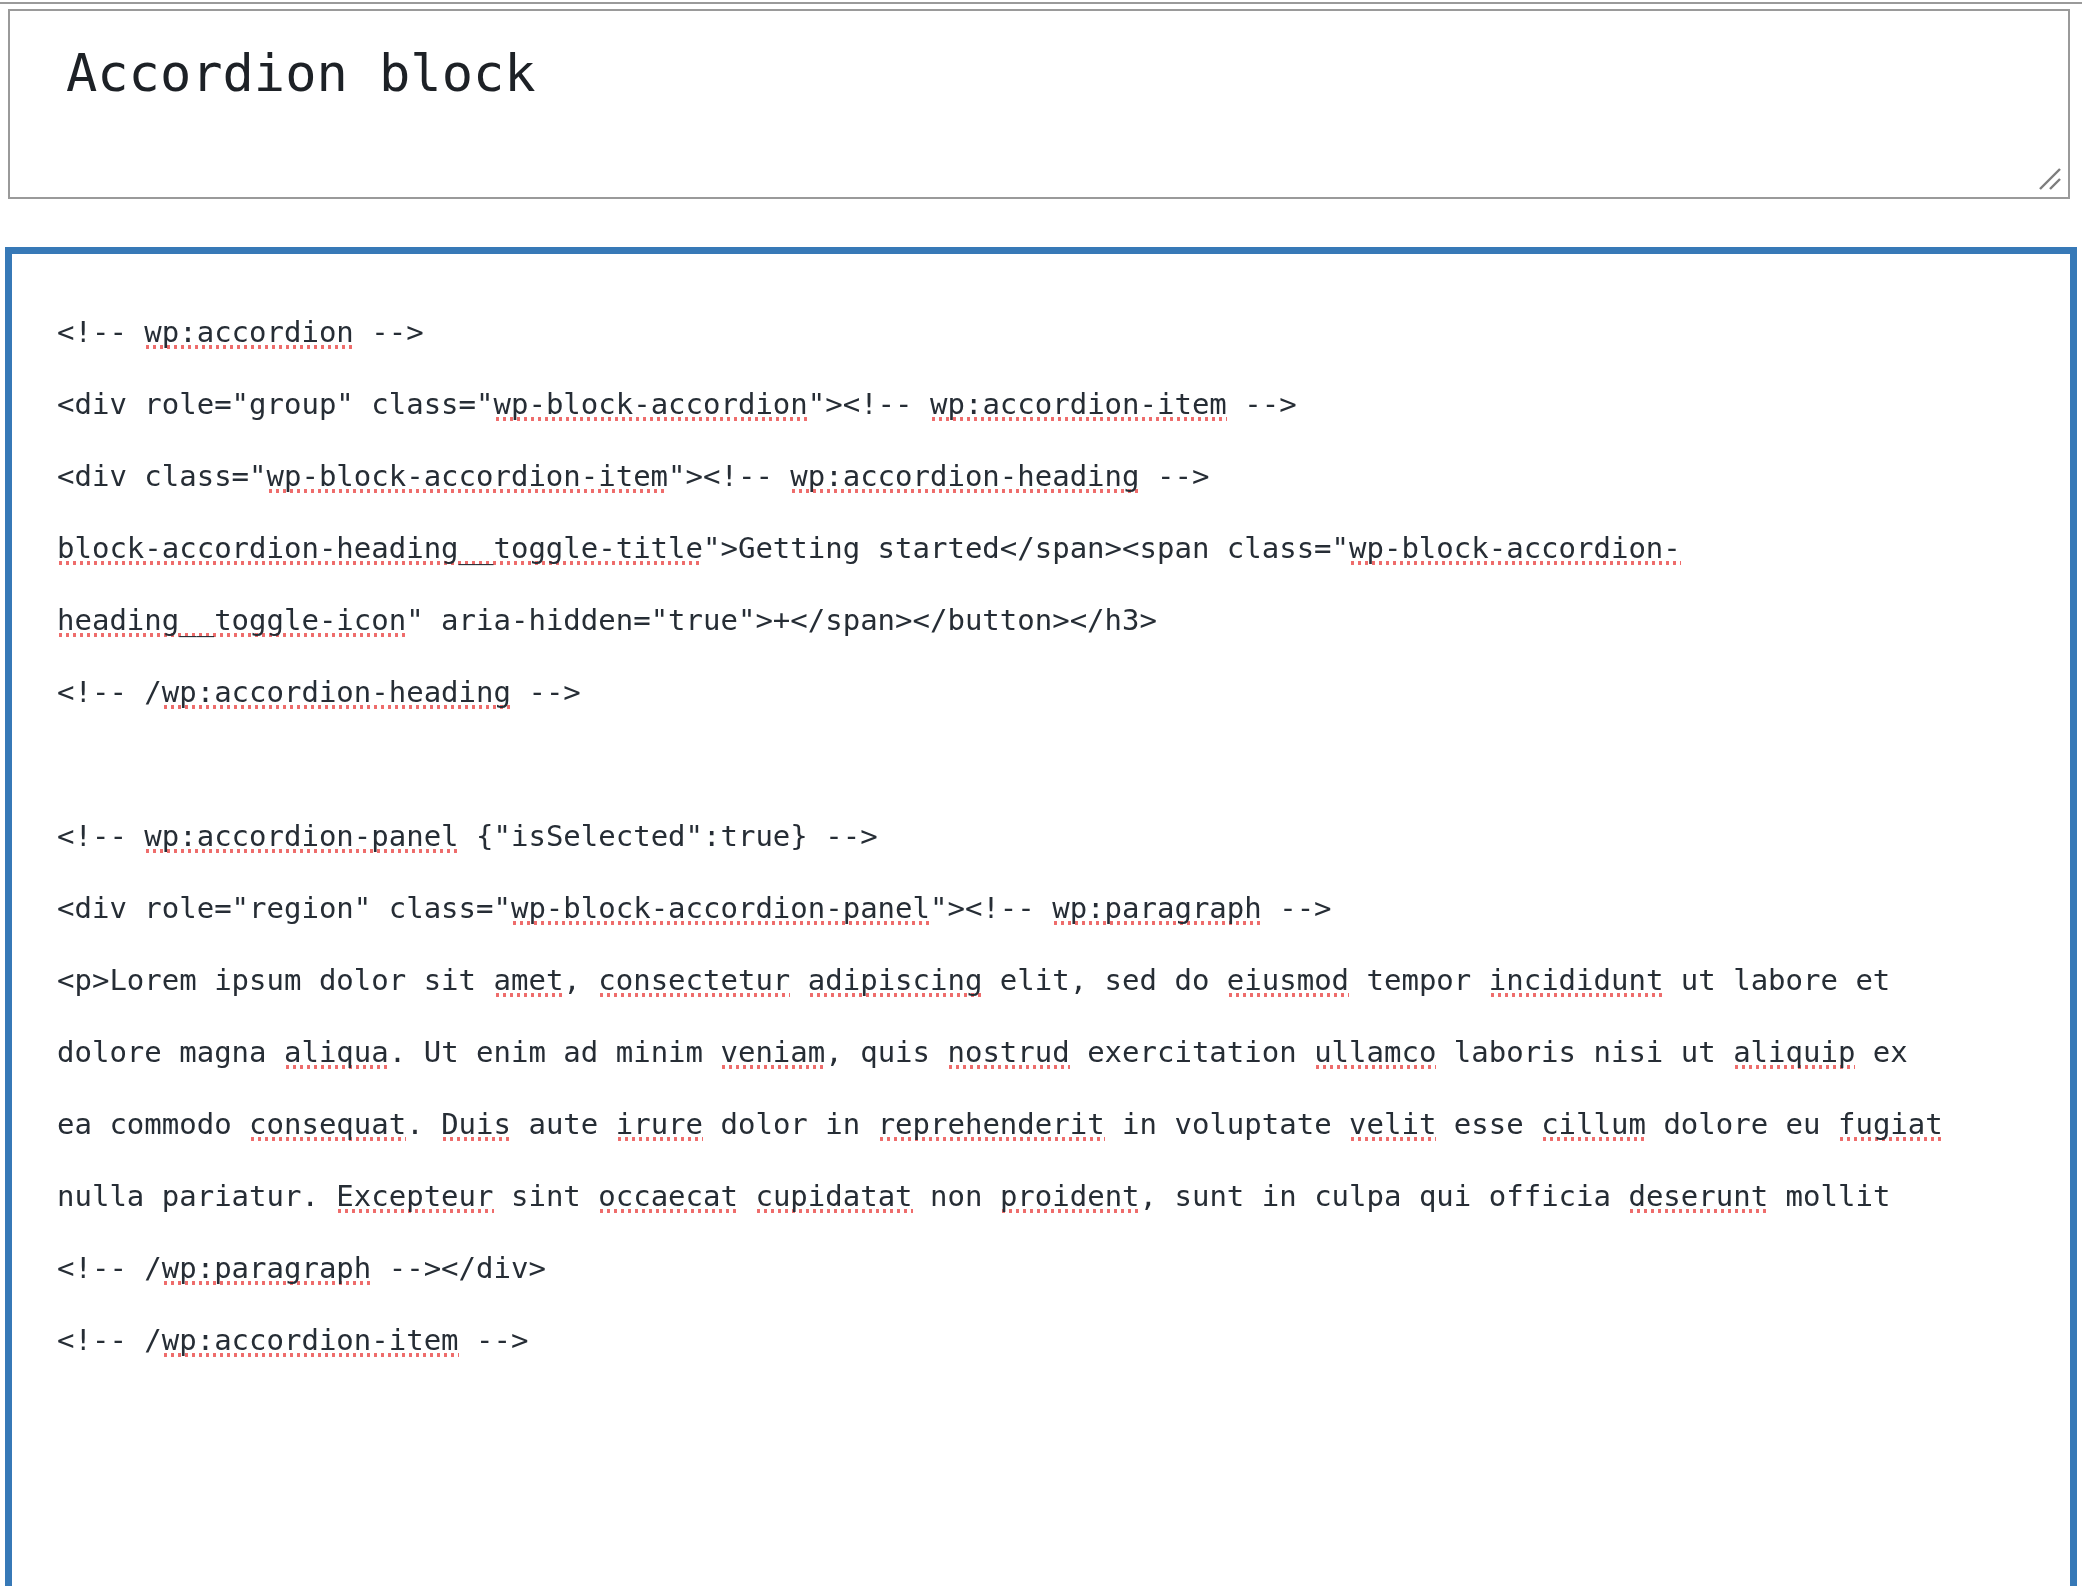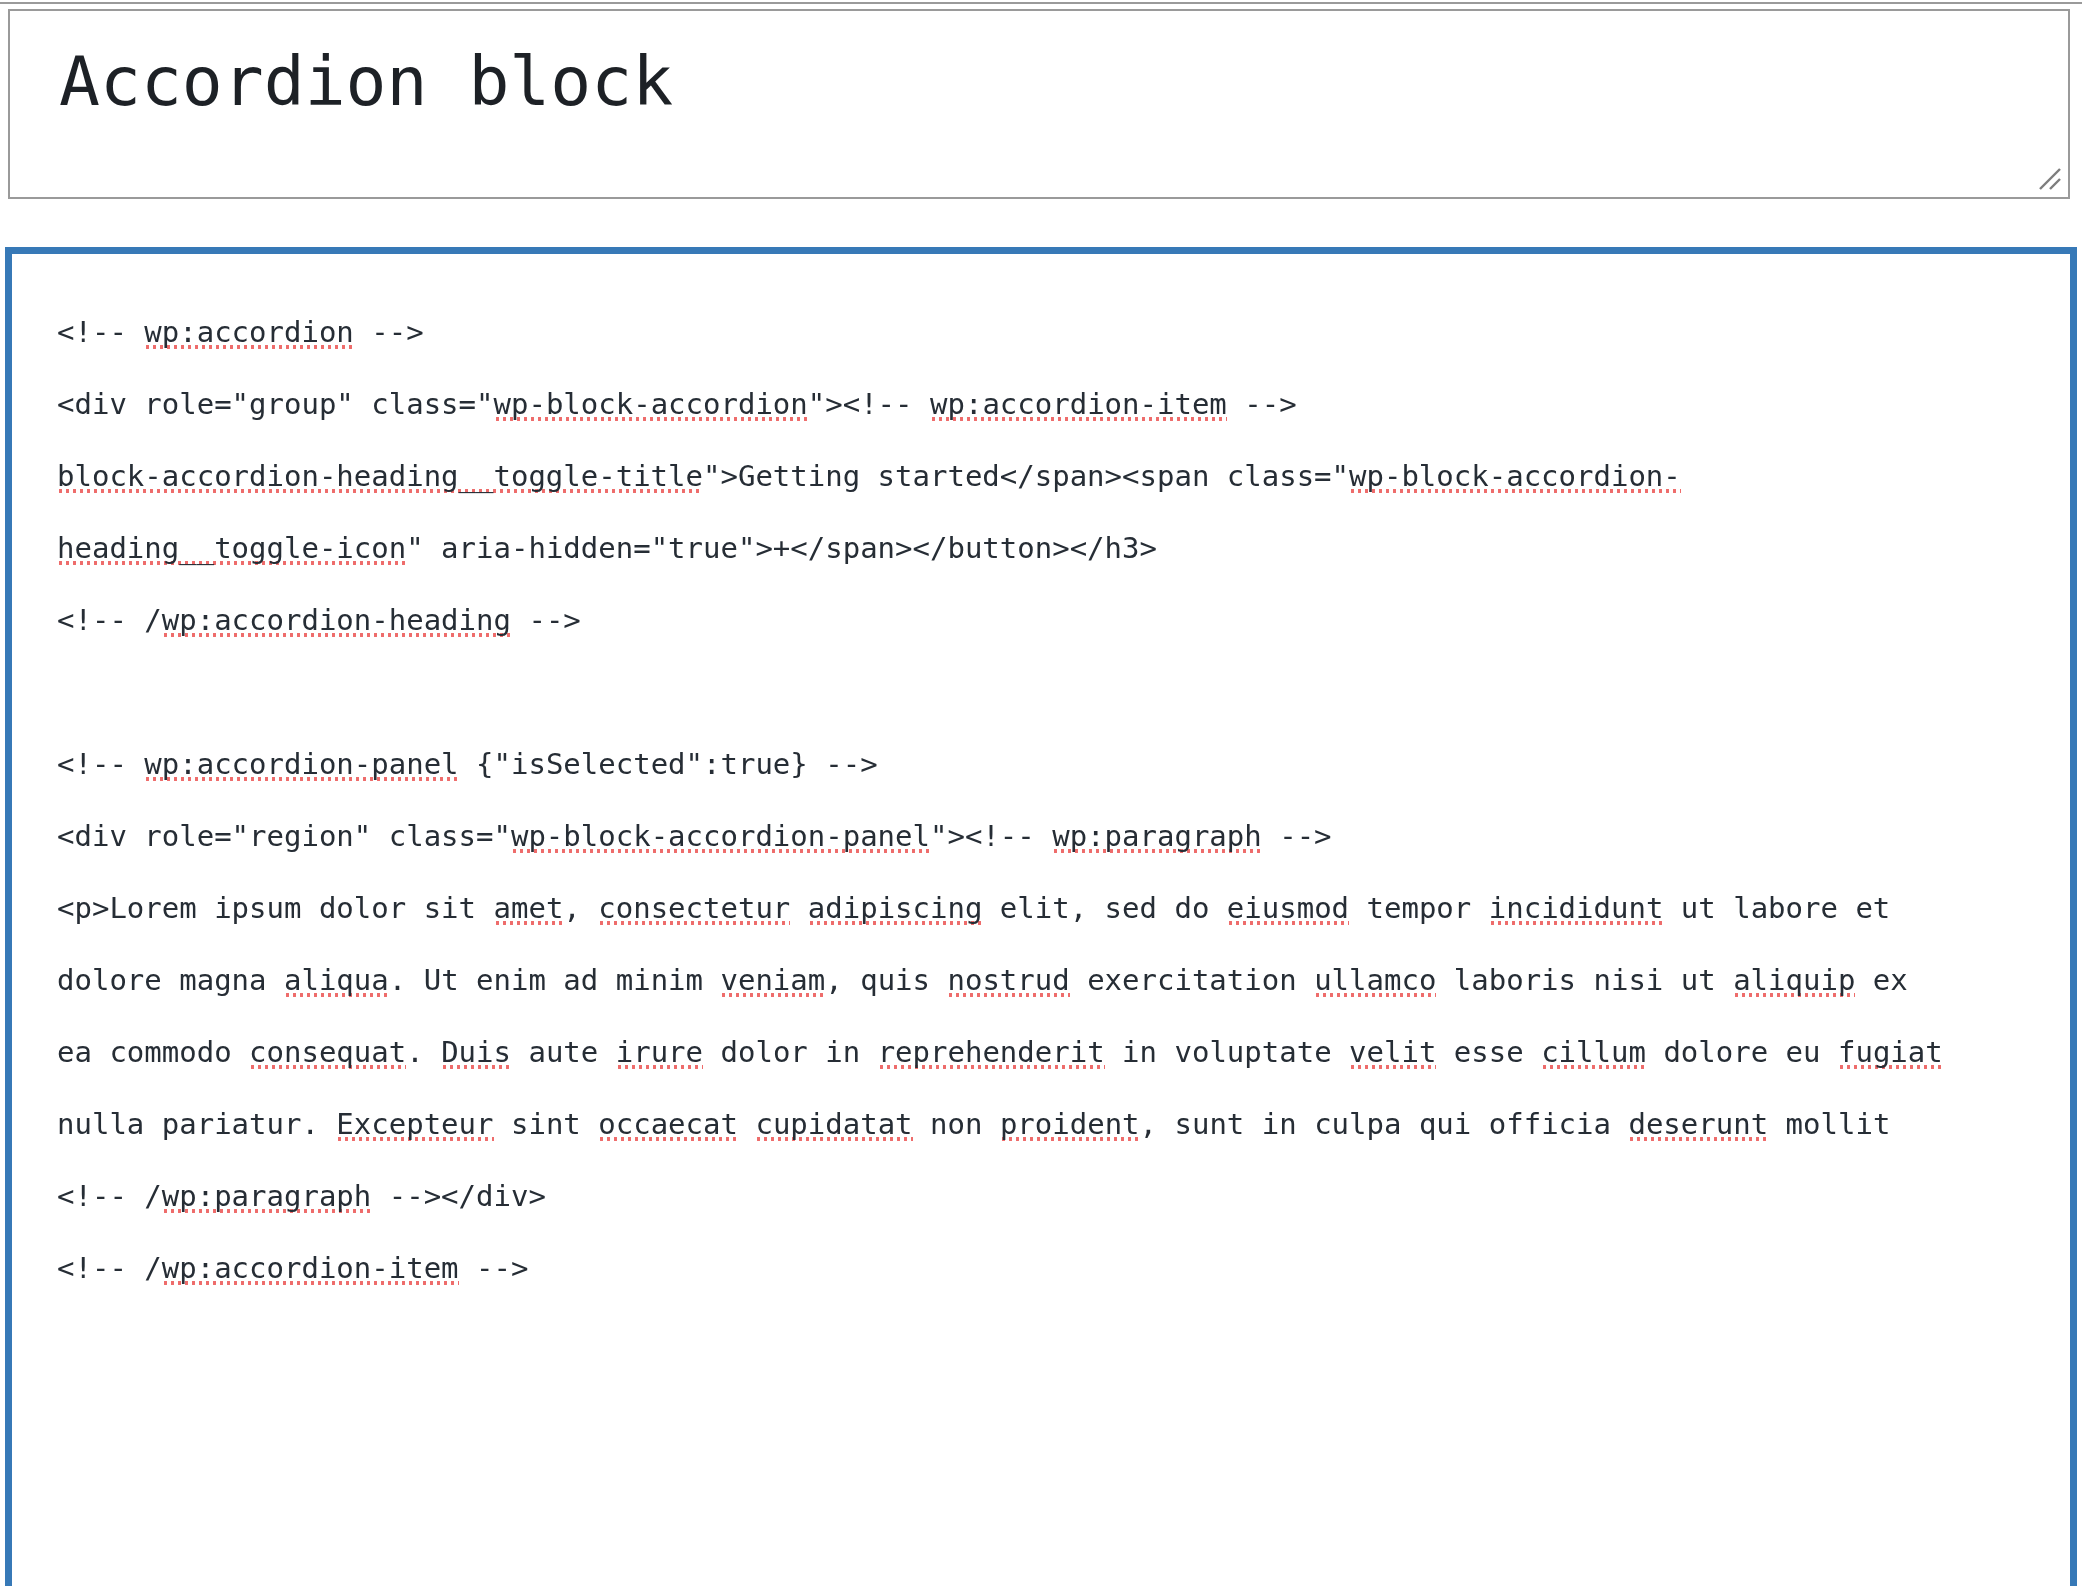--- a/index.html
+++ b/index.html
@@ -23,24 +23,25 @@
   .title-box {
     position: absolute;
     left: 8px; top: 9px;
     width: 2062px; height: 190px;
     border: 2px solid var(--box-border, #9a9a9a);
     box-sizing: border-box;
     background: #ffffff;
   }
   .title-text {
     padding: 34px 0 0 49px;
-    font-size: 68px;
+    font-size: 52px;
     line-height: 1.1;
     color: var(--title-text, #1d2126);
     white-space: pre;
+    margin-left: 7px;
   }
   .resize-handle {
     position: absolute;
     right: 5px; bottom: 5px;
     width: 26px; height: 26px;
   }
 
   .code-box {
     position: absolute;
     left: 5px; top: 247px;
@@ -86,20 +87,21 @@
     <svg class="resize-handle" viewBox="0 0 26 26">
       <line x1="3" y1="23" x2="23" y2="3" stroke="#7d7d7d" stroke-width="2.4"></line>
       <line x1="13" y1="23" x2="23" y2="13" stroke="#7d7d7d" stroke-width="2.4"></line>
     </svg>
   </div>
 
   <div class="code-box">
     <div class="code-lines" id="code-lines">
         <div class="code-line"><span class="tok">&lt;!-- </span><span class="tok misspelled">wp:accordion</span><span class="tok"> --&gt;</span></div>
         <div class="code-line"><span class="tok">&lt;div role="group" class="</span><span class="tok misspelled">wp-block-accordion</span><span class="tok">"&gt;&lt;!-- </span><span class="tok misspelled">wp:accordion-item</span><span class="tok"> --&gt;</span></div>
+        <div class="code-line"><span class="tok">&lt;div class="</span><span class="tok misspelled">wp-block-accordion-item</span><span class="tok">"&gt;&lt;!-- </span><span class="tok misspelled">wp:accordion-heading</span><span class="tok"> --&gt;</span></div>
         <div class="code-line"><span class="tok misspelled">block-accordion-heading__toggle-title</span><span class="tok">"&gt;Getting started&lt;/span&gt;&lt;span class="</span><span class="tok misspelled">wp-block-accordion-</span></div>
         <div class="code-line"><span class="tok misspelled">heading__toggle-icon</span><span class="tok">" aria-hidden="true"&gt;+&lt;/span&gt;&lt;/button&gt;&lt;/h3&gt;</span></div>
         <div class="code-line"><span class="tok">&lt;!-- /</span><span class="tok misspelled">wp:accordion-heading</span><span class="tok"> --&gt;</span></div>
         <div class="code-line"></div>
         <div class="code-line"><span class="tok">&lt;!-- </span><span class="tok misspelled">wp:accordion-panel</span><span class="tok"> {"isSelected":true} --&gt;</span></div>
         <div class="code-line"><span class="tok">&lt;div role="region" class="</span><span class="tok misspelled">wp-block-accordion-panel</span><span class="tok">"&gt;&lt;!-- </span><span class="tok misspelled">wp:paragraph</span><span class="tok"> --&gt;</span></div>
         <div class="code-line"><span class="tok">&lt;p&gt;Lorem ipsum dolor sit </span><span class="tok misspelled">amet</span><span class="tok">, </span><span class="tok misspelled">consectetur</span><span class="tok"> </span><span class="tok misspelled">adipiscing</span><span class="tok"> elit, sed do </span><span class="tok misspelled">eiusmod</span><span class="tok"> tempor </span><span class="tok misspelled">incididunt</span><span class="tok"> ut labore et</span></div>
         <div class="code-line"><span class="tok">dolore magna </span><span class="tok misspelled">aliqua</span><span class="tok">. Ut enim ad minim </span><span class="tok misspelled">veniam</span><span class="tok">, quis </span><span class="tok misspelled">nostrud</span><span class="tok"> exercitation </span><span class="tok misspelled">ullamco</span><span class="tok"> laboris nisi ut </span><span class="tok misspelled">aliquip</span><span class="tok"> ex</span></div>
         <div class="code-line"><span class="tok">ea commodo </span><span class="tok misspelled">consequat</span><span class="tok">. </span><span class="tok misspelled">Duis</span><span class="tok"> aute </span><span class="tok misspelled">irure</span><span class="tok"> dolor in </span><span class="tok misspelled">reprehenderit</span><span class="tok"> in voluptate </span><span class="tok misspelled">velit</span><span class="tok"> esse </span><span class="tok misspelled">cillum</span><span class="tok"> dolore eu </span><span class="tok misspelled">fugiat</span></div>
         <div class="code-line"><span class="tok">nulla pariatur. </span><span class="tok misspelled">Excepteur</span><span class="tok"> sint </span><span class="tok misspelled">occaecat</span><span class="tok"> </span><span class="tok misspelled">cupidatat</span><span class="tok"> non </span><span class="tok misspelled">proident</span><span class="tok">, sunt in culpa qui officia </span><span class="tok misspelled">deserunt</span><span class="tok"> mollit</span></div>

